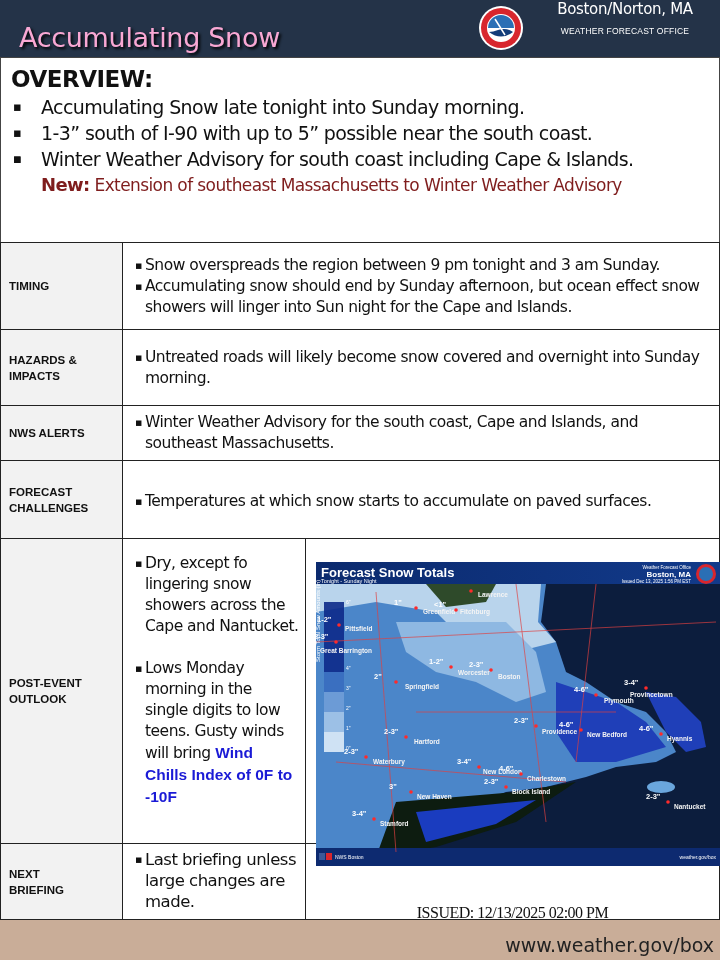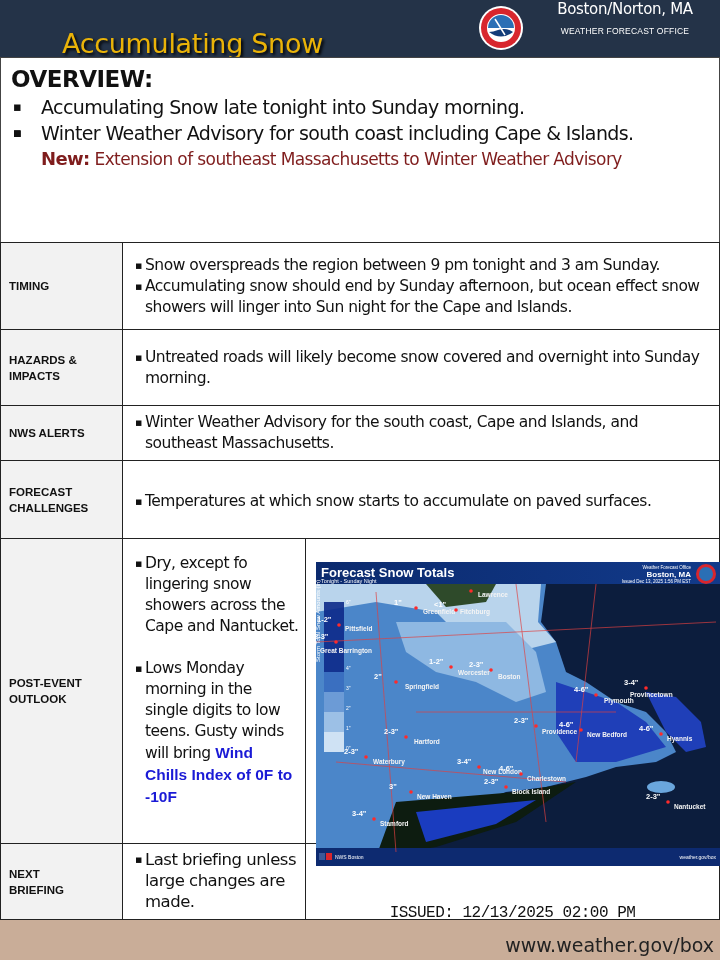--- a/index.html
+++ b/index.html
@@ -1,18 +1,18 @@
 <!DOCTYPE html>
 <html><head>
 <meta charset="utf-8">
 <style>
   * { box-sizing: border-box; margin: 0; padding: 0; }
   body { width: 720px; height: 960px; background: #c9ad98; font-family: "Liberation Sans", sans-serif; position: relative; overflow: hidden; }
   .header { position: absolute; left: 0; top: 0; width: 720px; height: 57px; background: #243348; }
-  .header .title { position: absolute; left: 19px; top: 28px; color: #eab308; font-size: 27px; font-family: "DejaVu Sans", sans-serif; letter-spacing: -0.3px; text-shadow: 2px 2px 3px #000; margin-left: 43px; }
+  .header .title { position: absolute; left: 19px; top: 22px; color: #f9a8d4; font-size: 27px; font-family: "DejaVu Sans", sans-serif; letter-spacing: -0.3px; text-shadow: 2px 2px 3px #000; }
   .nws-logo { position: absolute; left: 478px; top: 5px; width: 46px; height: 46px; }
   .office { position: absolute; left: 540px; top: 0; width: 170px; text-align: center; color: #fff; }
   .office .city { font-size: 15px; font-family: "DejaVu Sans", sans-serif; letter-spacing: -0.3px; }
   .office .sub { font-size: 8.5px; margin-top: 8px; letter-spacing: 0.2px; }
   .overview { position: absolute; left: 0; top: 57px; width: 720px; height: 186px; background: #fff; border: 1px solid #444; padding: 8px 10px; }
   .overview h1 { font-size: 23px; font-weight: bold; font-family: "DejaVu Sans", sans-serif; color: #111; letter-spacing: -0.5px; }
   .overview ul { list-style: none; margin-top: 2px; }
   .overview li { font-size: 19px; font-family: "DejaVu Sans", sans-serif; letter-spacing: -0.6px; color: #111; padding-left: 30px; position: relative; line-height: 26px; }
   .overview li .bul { position: absolute; left: 2px; top: 0; font-size: 13px; }
   .overview .newline { font-size: 17px; padding-left: 30px; line-height: 26px; color: #7f1d1d; letter-spacing: -0.6px; font-family: "DejaVu Sans", sans-serif; }
@@ -21,21 +21,21 @@
   table.grid td { border: 1px solid #222; vertical-align: middle; }
   td.lbl { width: 122px; background: #f2f2f2; font-size: 11.5px; font-weight: bold; padding-left: 8px; color: #111; line-height: 16px; }
   td.body { padding: 6px 6px 6px 12px; font-size: 15.5px; font-family: "DejaVu Sans", sans-serif; letter-spacing: -0.5px; color: #111; line-height: 21px; vertical-align: top; }
   td.body .item { padding-left: 10px; position: relative; }
   td.body .item .bul { position: absolute; left: 0; top: 0; font-size: 11px; }
   .post-text { width: 180px; font-size: 16.5px; line-height: 21.5px; }
   .post-text .item { margin-bottom: 21px; }
   .blue { color: #1a1ad6; font-weight: bold; font-family: "Liberation Sans", sans-serif; letter-spacing: 0; }
   .map { position: absolute; left: 316px; top: 562px; width: 404px; height: 304px; background: #0a1a3a; overflow: hidden; }
   .map svg { display: block; }
-  .issued { position: absolute; left: 305px; top: 866px; width: 415px; height: 93px; display: flex; align-items: center; justify-content: center; font-size: 16px; font-family: Liberation Mono, monospace; letter-spacing: -0.5px; color: #111; }
+  .issued { position: absolute; left: 305px; top: 866px; width: 415px; height: 93px; display: flex; align-items: center; justify-content: center; font-size: 16px; font-family: Liberation Serif, serif; letter-spacing: -0.5px; color: #111; }
   .website { position: absolute; right: 6px; top: 934px; font-size: 19px; color: #222; font-family: "DejaVu Sans", sans-serif; }
 </style>
 </head>
 <body>
 
 <div class="header">
   <div class="title">Accumulating Snow</div>
   <svg class="nws-logo" viewBox="0 0 46 46">
     <circle cx="23" cy="23" r="22" fill="#fff"></circle>
     <circle cx="23" cy="23" r="20" fill="#d8262d"></circle>
@@ -47,21 +47,21 @@
   <div class="office">
     <div class="city">Boston/Norton, MA</div>
     <div class="sub">WEATHER FORECAST OFFICE</div>
   </div>
 </div>
 
 <div class="overview">
   <h1>OVERVIEW:</h1>
   <ul>
     <li><span class="bul">▪</span><span>Accumulating Snow late tonight into Sunday morning.</span></li>
-    <li><span class="bul">▪</span></li>
+    <li><span class="bul">▪</span><span>1-3” south of I-90 with up to 5” possible near the south coast.</span></li>
     <li><span class="bul">▪</span></li>
     <li><span class="bul">▪</span><span>Winter Weather Advisory for south coast including Cape &amp; Islands.</span></li>
   </ul>
   <div class="newline"><b>New:</b><span> Extension of southeast Massachusetts to Winter Weather Advisory</span></div>
 </div>
 
 <table class="grid">
   <tbody>
       <tr style="height:87px">
     <td class="lbl">TIMING</td>

